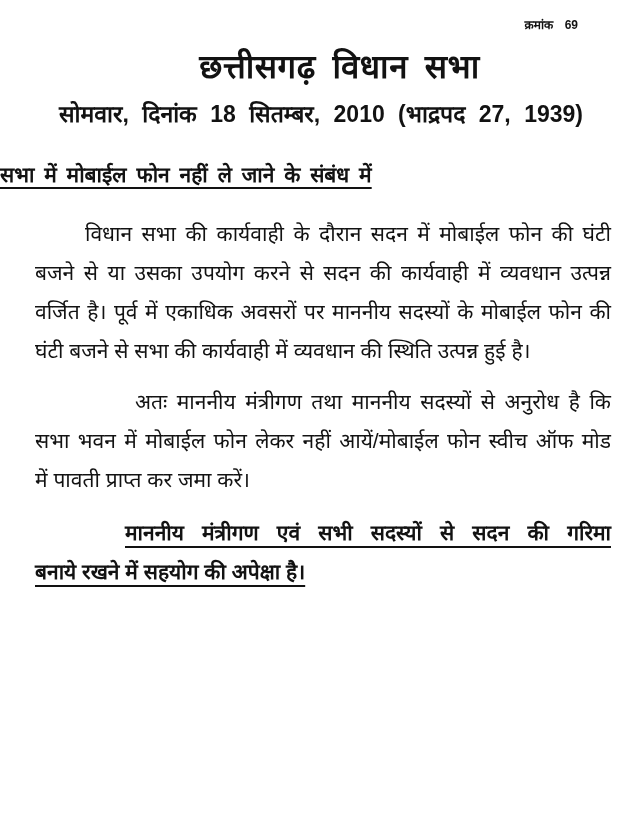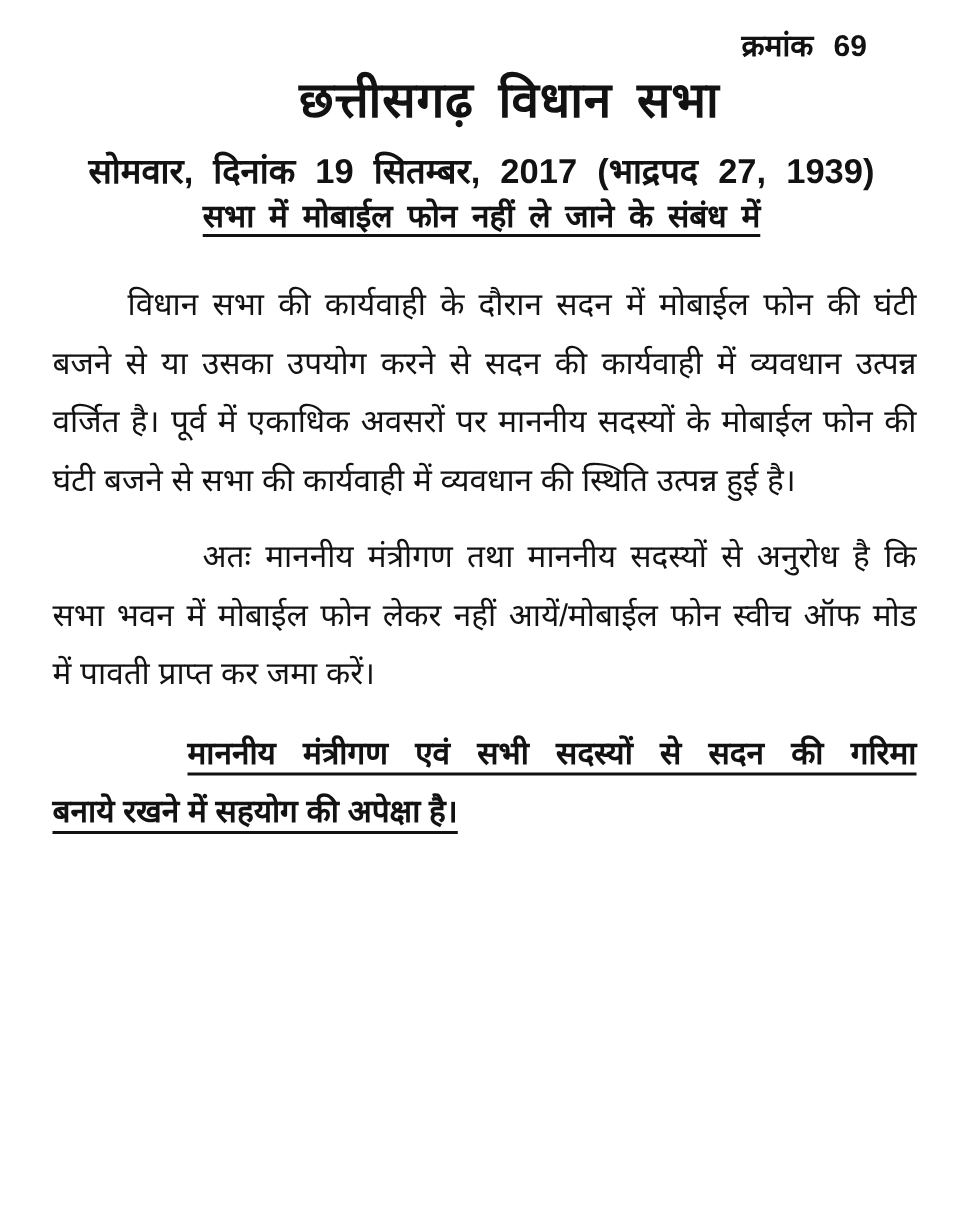--- a/index.html
+++ b/index.html
@@ -15,21 +15,21 @@
     background: #ffffff;
     color: #121212;
     font-family: "Liberation Sans", "DejaVu Sans", sans-serif;
     overflow: hidden;
     box-sizing: border-box;
   }
   .serial {
     position: absolute;
     top: 16px;
     right: 64px;
-    font-size: 20px;
+    font-size: 12px;
     font-weight: 700;
     word-spacing: 8px;
     white-space: nowrap;
   }
   .title {
     margin: 44px 0 0 0;
     text-align: center;
     font-size: 33px;
     line-height: 46px;
     font-weight: 700;
@@ -47,21 +47,22 @@
   }
   .dateline {
     margin-top: 8px;
     text-align: center;
     font-size: 23px;
     line-height: 32px;
     font-weight: 600;
     word-spacing: 7px;
   }
   .heading {
-    text-align: center;
+    margin-top: 30px;
+    text-align: left;
     font-size: 21px;
     line-height: 30px;
     font-weight: 700;
   }
   .heading span {
     text-decoration: underline;
     text-decoration-thickness: 2px;
     text-underline-offset: 5px;
     word-spacing: 4px;
   }
@@ -103,21 +104,21 @@
 </head>
 <body>
 
 <div class="page">
 
   <div class="serial">क्रमांक 69</div>
 
   <h1 class="title">छत्तीसगढ़ विधान सभा</h1>
 
 
-  <div class="dateline">सोमवार, दिनांक 19 सितम्बर, 2017 (भाद्रपद 27, 1939)</div>
+  <div class="dateline">सोमवार, दिनांक 18 सितम्बर, 2010 (भाद्रपद 27, 1939)</div>
 
   <div class="heading">
     <span>सभा में मोबाईल फोन नहीं ले जाने के संबंध में</span>
   </div>
 
   <div class="body">
 
     <div class="para">
       <div class="line ind-1">विधान सभा की कार्यवाही के दौरान सदन में मोबाईल फोन की घंटी</div>
       <div class="line">बजने से या उसका उपयोग करने से सदन की कार्यवाही में व्यवधान उत्पन्न</div>

